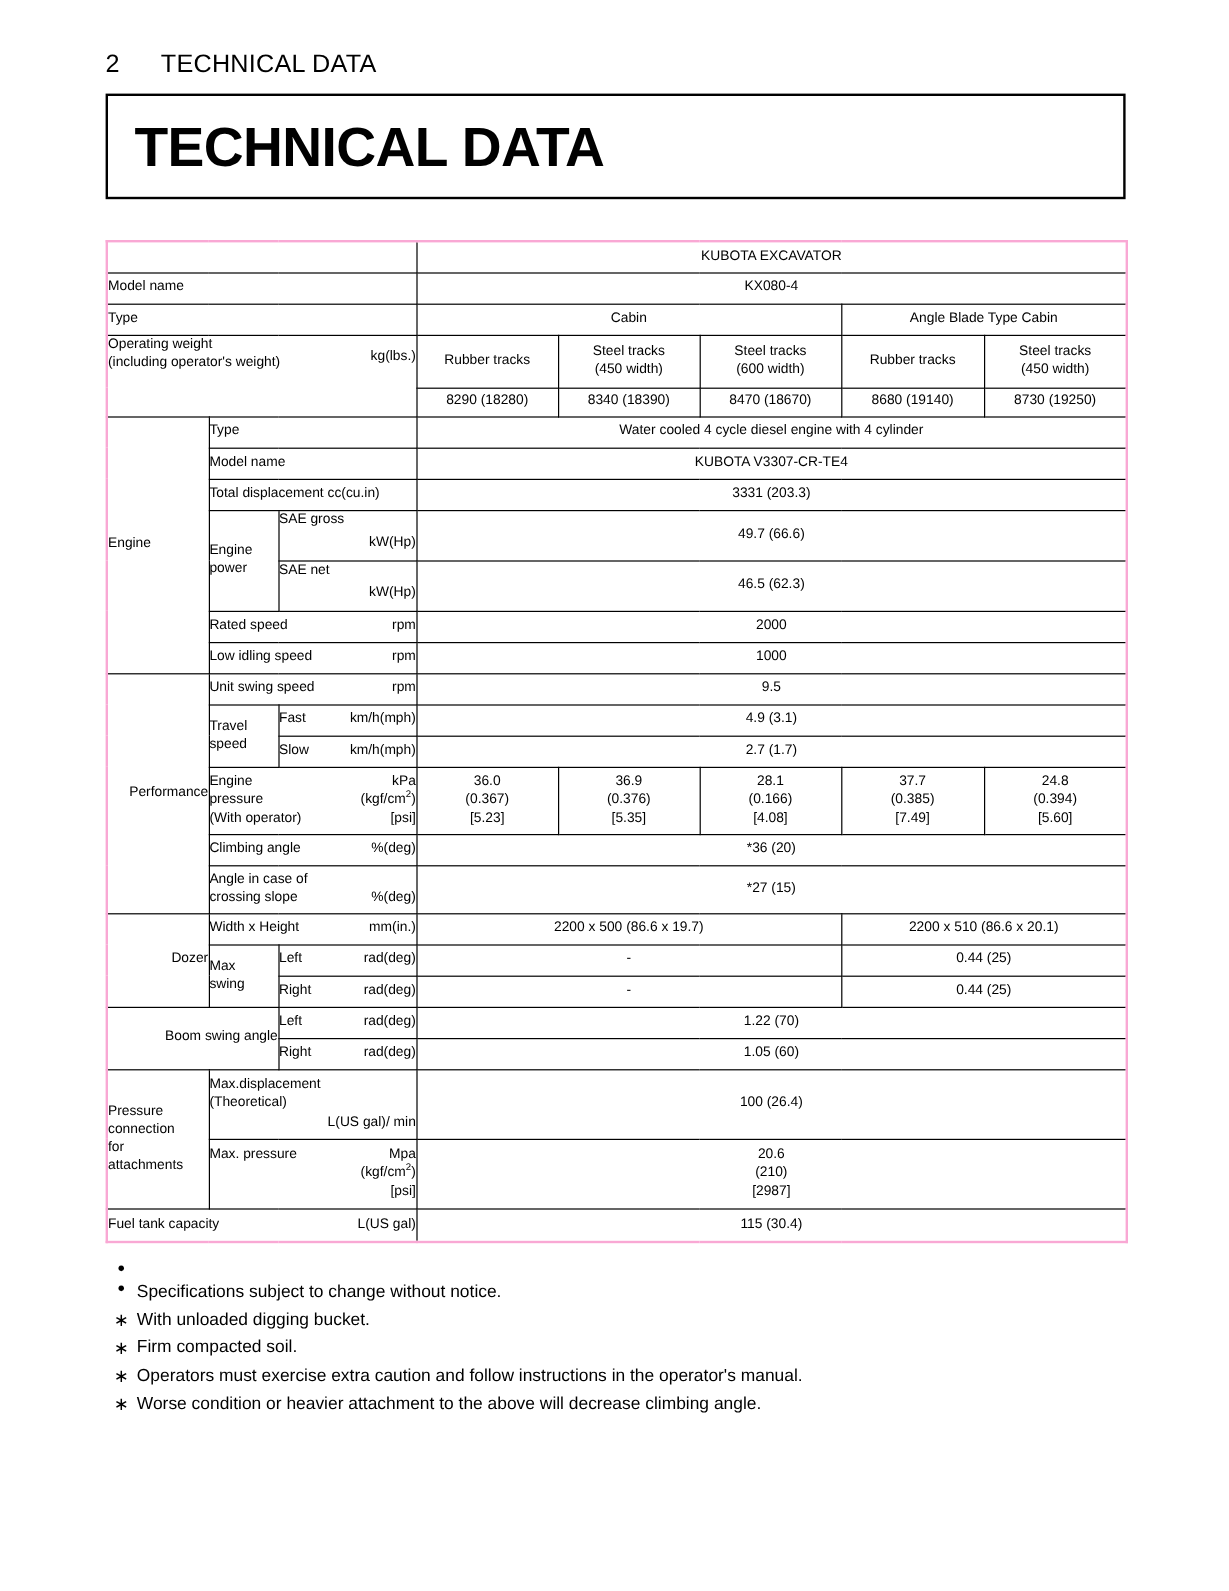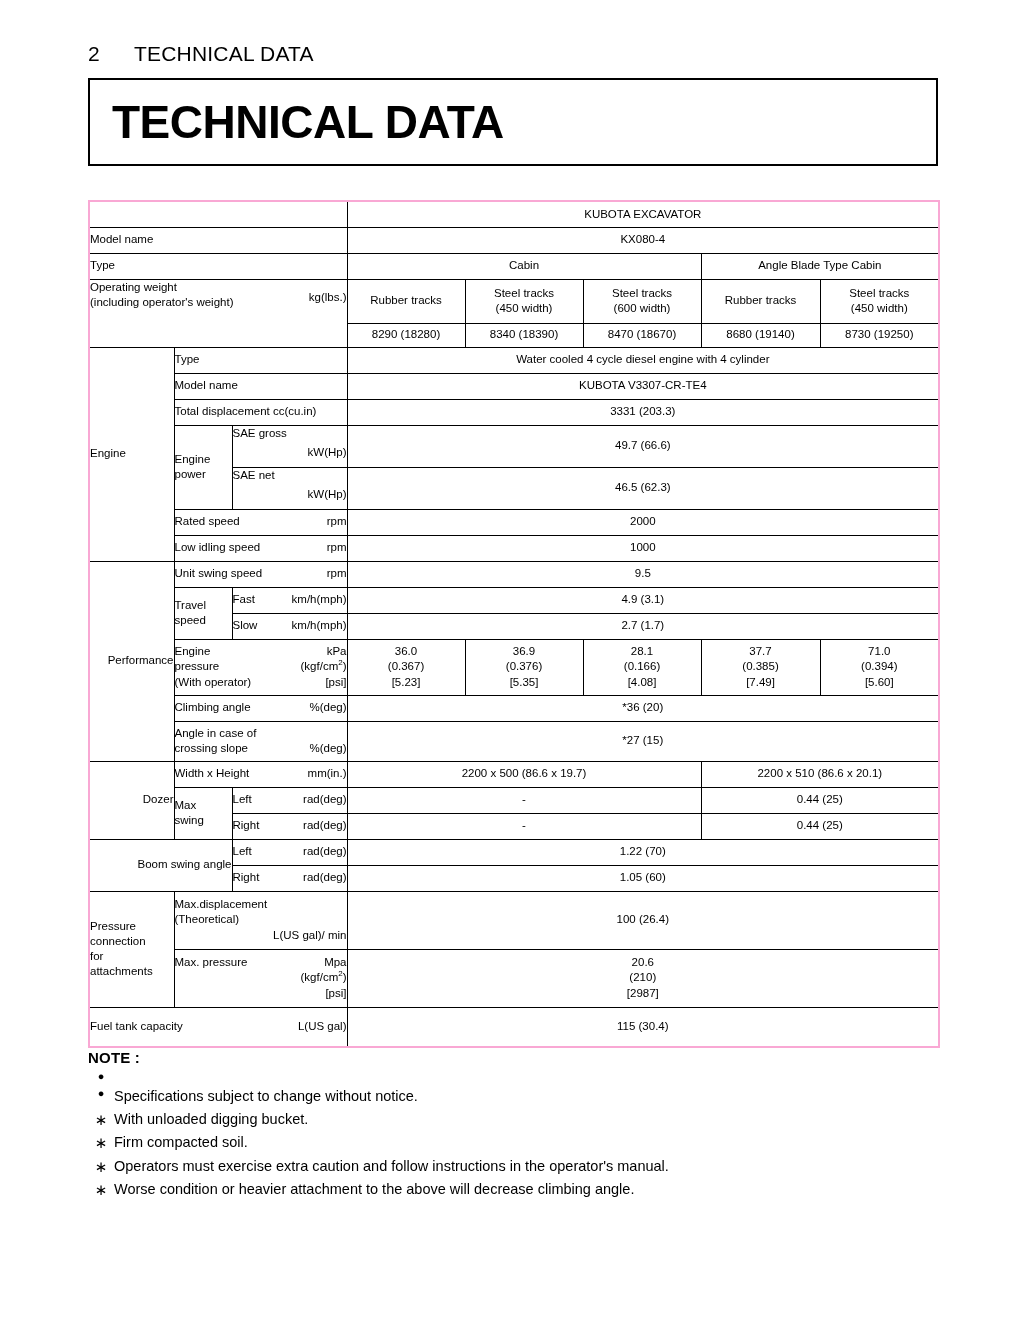--- a/index.html
+++ b/index.html
@@ -301,21 +301,21 @@
         <div>28.1</div>
         <div>(0.166)</div>
         <div>[4.08]</div>
       </td>
       <td class="padc">
         <div>37.7</div>
         <div>(0.385)</div>
         <div>[7.49]</div>
       </td>
       <td class="padc">
-        <div>71.0</div>
+        <div>24.8</div>
         <div>(0.394)</div>
         <div>[5.60]</div>
       </td>
     </tr>
     <tr>
       <td colspan="2" class="lbl" style="height:26px">
         <div class="unit-row">
           <span>Climbing angle</span>
           <span class="unit-right">%(deg)</span>
         </div>
@@ -411,34 +411,33 @@
         <div class="r">[psi]</div>
       </td>
       <td colspan="5" class="padc">
         <div>20.6</div>
         <div>(210)</div>
         <div>[2987]</div>
       </td>
     </tr>
 
     <tr>
-      <td colspan="3" class="lbl" style="height:40px">
+      <td colspan="3" class="lbl" style="height:28px">
         <div class="unit-row">
           <span>Fuel tank capacity</span>
           <span class="unit-right">L(US gal)</span>
         </div>
       </td>
       <td colspan="5" class="padc">115 (30.4)</td>
     </tr>
   </tbody>
 </table>
 </div>
 
 <div class="notes">
-  <div class="note-title">NOTE :</div>
   <ul>
     <li>
         <span class="mk dot">●</span>
       </li>
     <li>
         <span class="mk dot">●</span>
         <span>Specifications subject to change without notice.</span>
       </li>
     <li>
         <span class="mk ast">∗</span>

